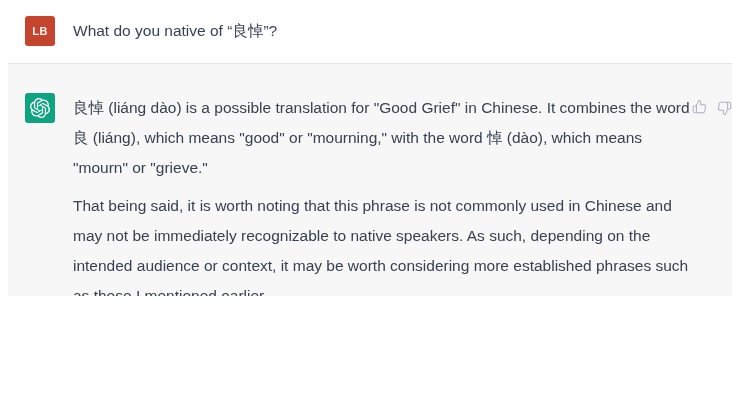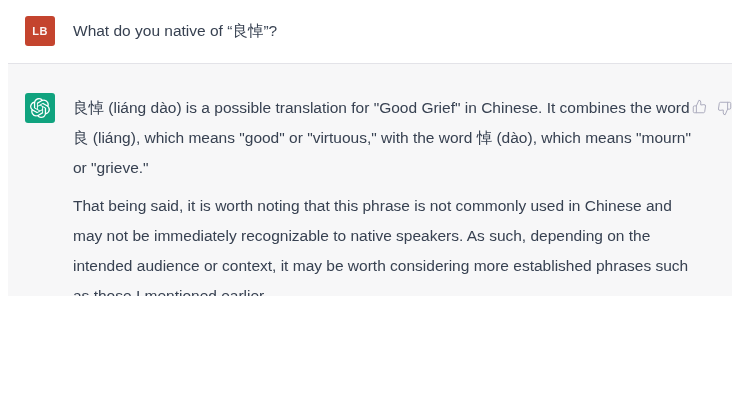--- a/index.html
+++ b/index.html
@@ -103,21 +103,21 @@
   <section class="msg assistant">
     <div class="avatar bot-avatar">
       <span style="line-height:0;">
         <svg viewBox="0 0 24 24" aria-hidden="true">
           <path d="M22.2819 9.8211a5.9847 5.9847 0 0 0-.5157-4.9108 6.0462 6.0462 0 0 0-6.5098-2.9A6.0651 6.0651 0 0 0 4.9807 4.1818a5.9847 5.9847 0 0 0-3.9977 2.9 6.0462 6.0462 0 0 0 .7427 7.0966 5.98 5.98 0 0 0 .511 4.9107 6.051 6.051 0 0 0 6.5146 2.9001A5.9847 5.9847 0 0 0 13.2599 24a6.0557 6.0557 0 0 0 5.7718-4.2058 5.9894 5.9894 0 0 0 3.9977-2.9001 6.0557 6.0557 0 0 0-.7475-7.073zM13.2599 22.4301a4.4755 4.4755 0 0 1-2.8764-1.04l.1419-.0804 4.7783-2.7582a.7948.7948 0 0 0 .3927-.6813v-6.7369l2.02 1.1686a.071.071 0 0 1 .038.0615v5.5826a4.504 4.504 0 0 1-4.4945 4.4944zm-9.6607-4.1254a4.4708 4.4708 0 0 1-.5346-3.0137l.142.0852 4.783 2.7582a.7712.7712 0 0 0 .7806 0l5.8428-3.3685v2.3324a.0804.0804 0 0 1-.0332.0615L9.74 19.9502a4.4992 4.4992 0 0 1-6.1408-1.6464zM2.3408 7.8956a4.485 4.485 0 0 1 2.3655-1.9728V11.6a.7664.7664 0 0 0 .3879.6765l5.8144 3.3543-2.0201 1.1685a.0757.0757 0 0 1-.071 0l-4.8303-2.7865A4.504 4.504 0 0 1 2.3408 7.8956zm16.5963 3.8558L13.1038 8.364 15.1192 7.2a.0757.0757 0 0 1 .071 0l4.8303 2.7913a4.4944 4.4944 0 0 1-.6765 8.1042v-5.6772a.79.79 0 0 0-.407-.667zm2.0107-3.0231l-.142-.0852-4.7735-2.7818a.7759.7759 0 0 0-.7854 0L9.409 9.2297V6.8974a.0662.0662 0 0 1 .0284-.0615l4.8303-2.7866a4.4992 4.4992 0 0 1 6.6802 4.66zM8.3065 12.863l-2.02-1.1638a.0804.0804 0 0 1-.038-.0567V6.0742a4.4992 4.4992 0 0 1 7.3757-3.4537l-.142.0805L8.704 5.459a.7948.7948 0 0 0-.3927.6813zm1.0976-2.3654l2.602-1.4998 2.6069 1.4998v2.9994l-2.5974 1.4997-2.6067-1.4997z"></path>
         </svg>
       </span>
     </div>
 
     <div class="bot-text">
-      <p>良悼 (liáng dào) is a possible translation for "Good Grief" in Chinese. It combines the word 良 (liáng), which means "good" or "virtuous," with the word 悼 (dào), which means "mourn" or "grieve."</p>
+      <p>良悼 (liáng dào) is a possible translation for "Good Grief" in Chinese. It combines the word 良 (liáng), which means "good" or "mourning," with the word 悼 (dào), which means "mourn" or "grieve."</p>
       <p>That being said, it is worth noting that this phrase is not commonly used in Chinese and may not be immediately recognizable to native speakers. As such, depending on the intended audience or context, it may be worth considering more established phrases such as those I mentioned earlier.</p>
     </div>
 
     <div class="actions">
       <button class="up">
         <span style="line-height:0;">
           <svg viewBox="0 0 24 24" aria-hidden="true">
             <path d="M14 9V5a3 3 0 0 0-3-3l-4 9v11h11.28a2 2 0 0 0 2-1.7l1.38-9a2 2 0 0 0-2-2.3zM7 22H4a2 2 0 0 1-2-2v-7a2 2 0 0 1 2-2h3"></path>
           </svg>
         </span>

